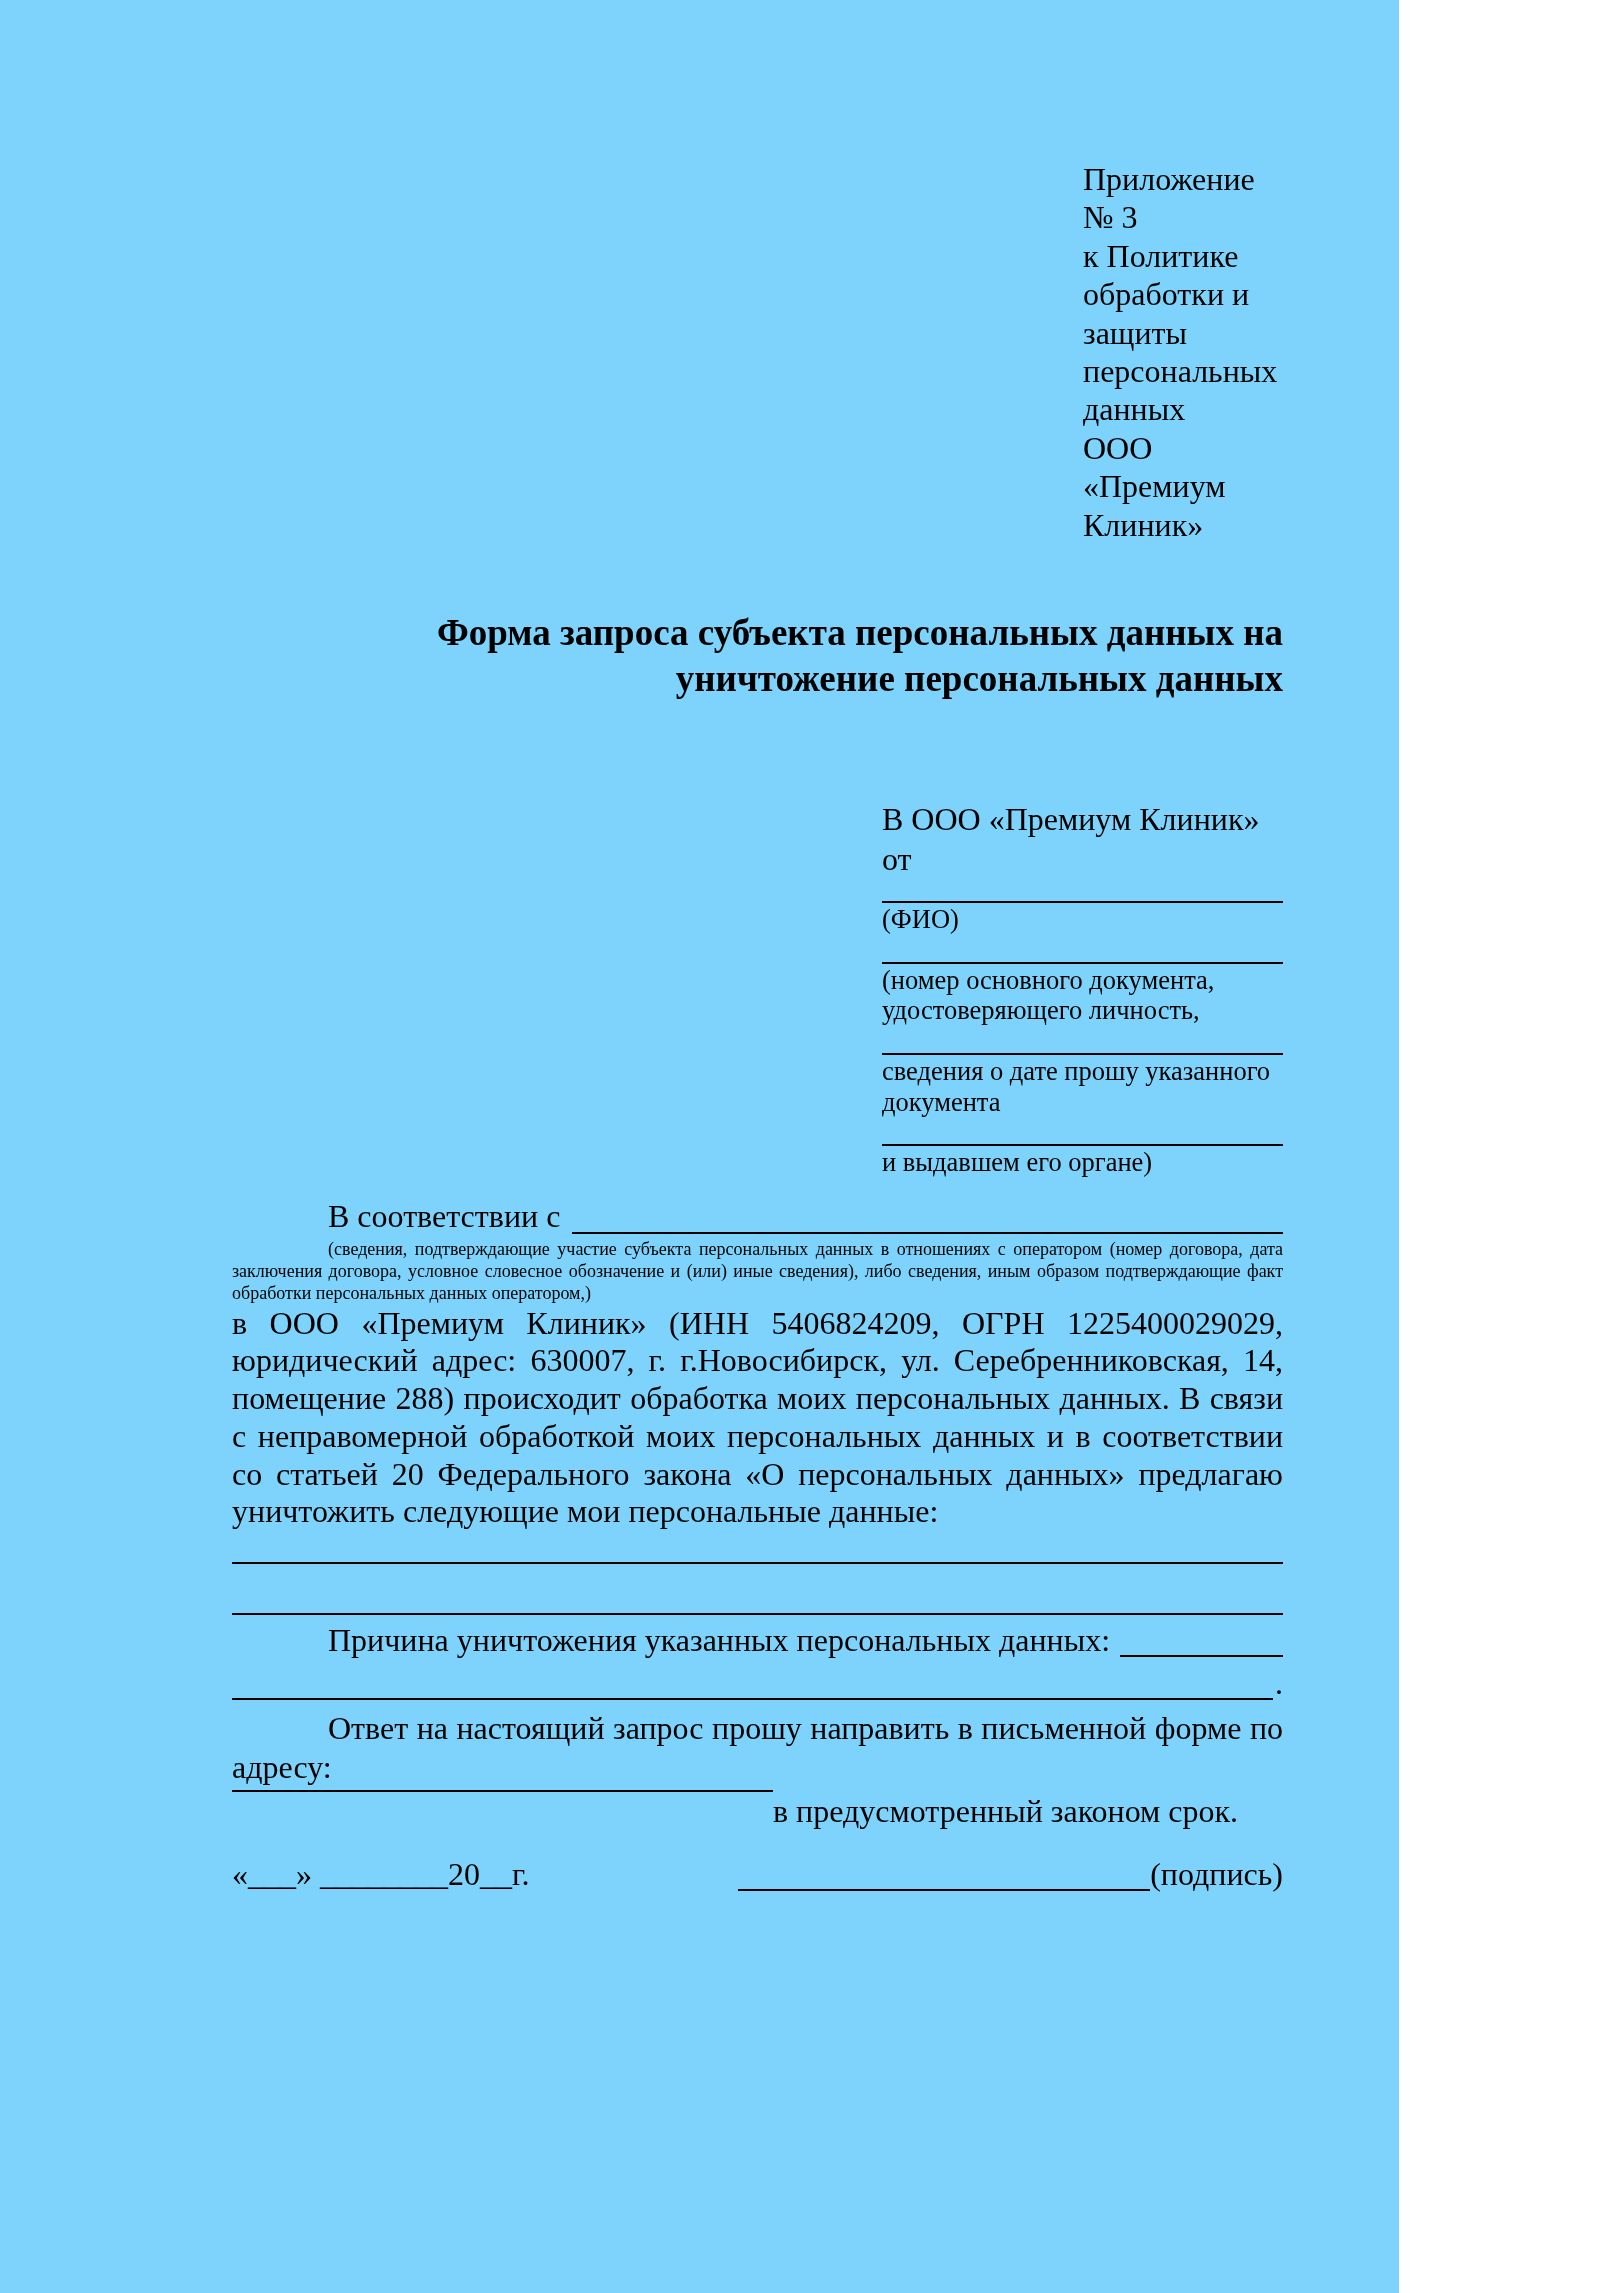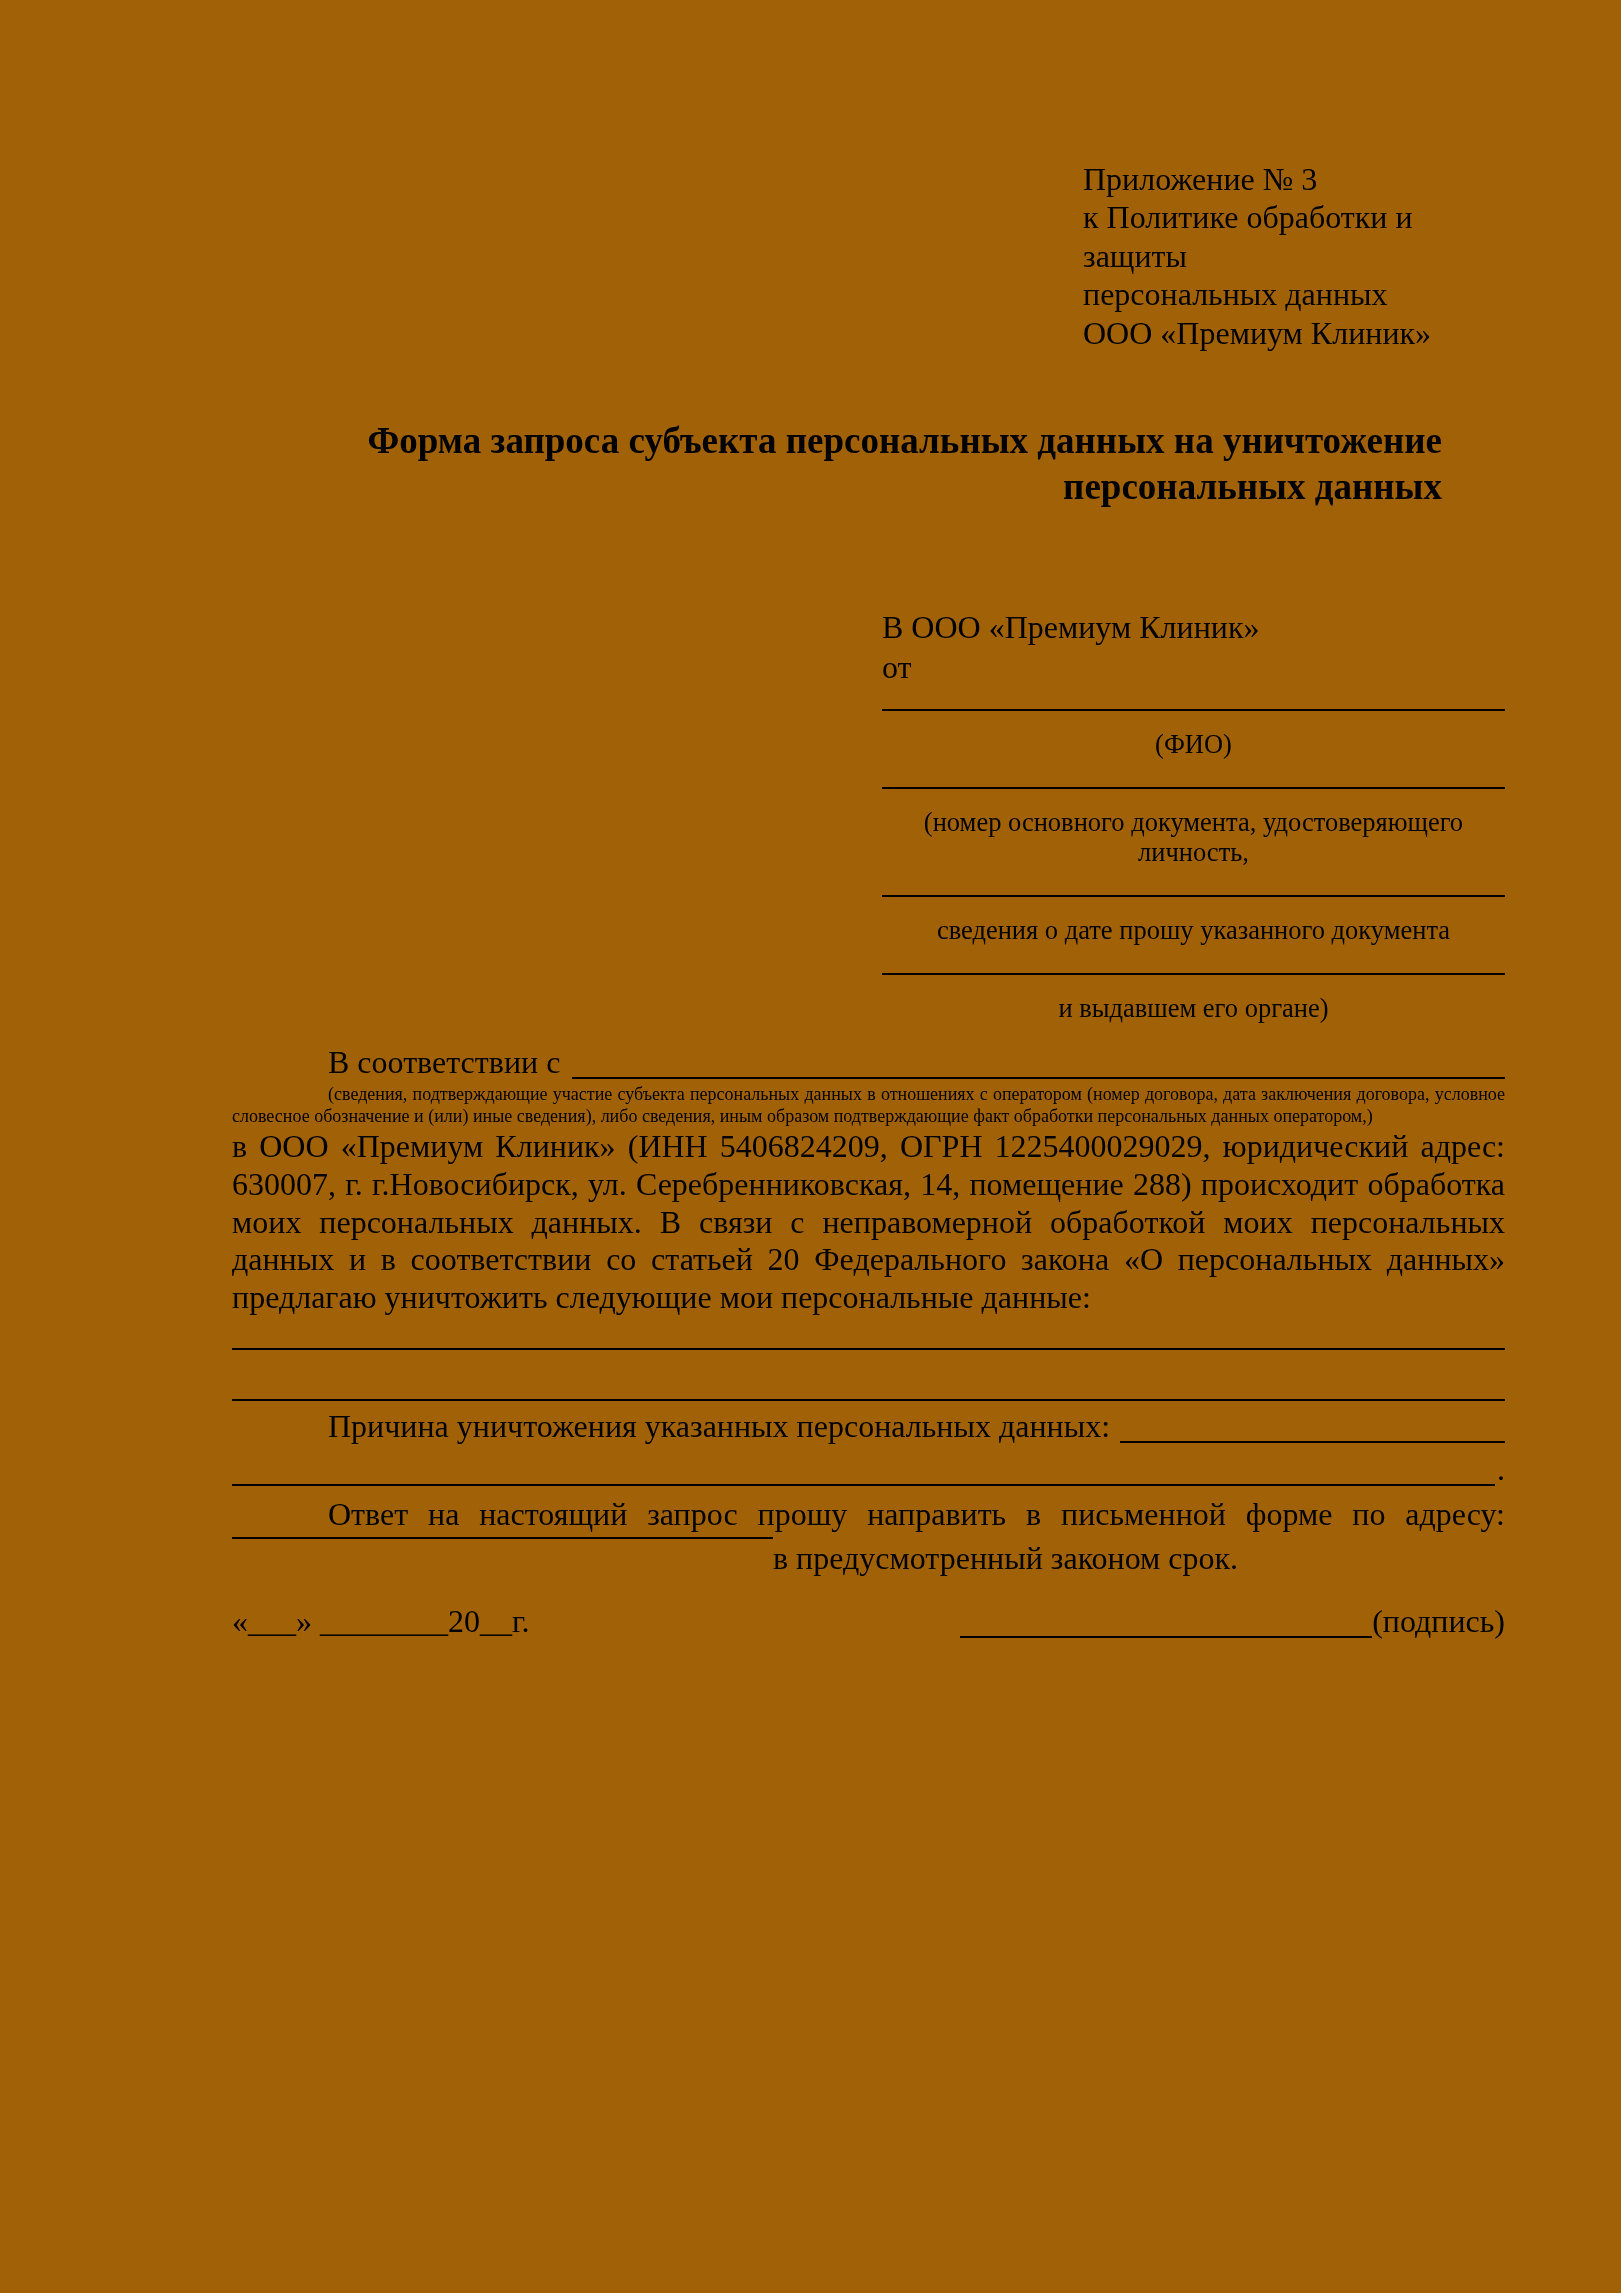--- a/index.html
+++ b/index.html
@@ -1,21 +1,21 @@
 <!DOCTYPE html>
 <html><head>
 <meta charset="utf-8">
 <style>
   * { box-sizing: border-box; }
   html, body { margin: 0; padding: 0; background: #ffffff; }
 
   .page {
-    width: 1621px;
+    width: 1399px;
     height: 2294px;
-    background: #a16207;
+    background: #7dd3fc;
     color: #000000;
     font-family: "Liberation Serif", "DejaVu Serif", serif;
     font-size: 32px;
     line-height: 1.2;
     padding: 160px 116px 59px 232px;
     position: relative;
   }
 
   
   .header-block { margin-left: 851px; }
@@ -31,22 +31,21 @@
     line-height: 1.25;
   }
 
   
   .addressee { margin-left: 650px; margin-top: 97px; }
   .addr-line { line-height: 1.25; }
   .field-line { height: 23.5px; border-bottom: 2.9px solid #000; }
   .field-caption {
     font-size: 26.5px;
     line-height: 1.15;
-    text-align: center;
-    padding-top: 18px;
+    padding-top: 1px;
     margin-bottom: 5.9px;
   }
 
   
   .accordance-row { display: flex; align-items: flex-end; margin-top: 17.6px; line-height: 1.35; }
   .indent-spacer { width: 96px; flex: none; }
   .fill-line { flex: 1; border-bottom: 2.9px solid #000; margin: 0 0 4.9px 11.8px; }
 
   
   .note {

